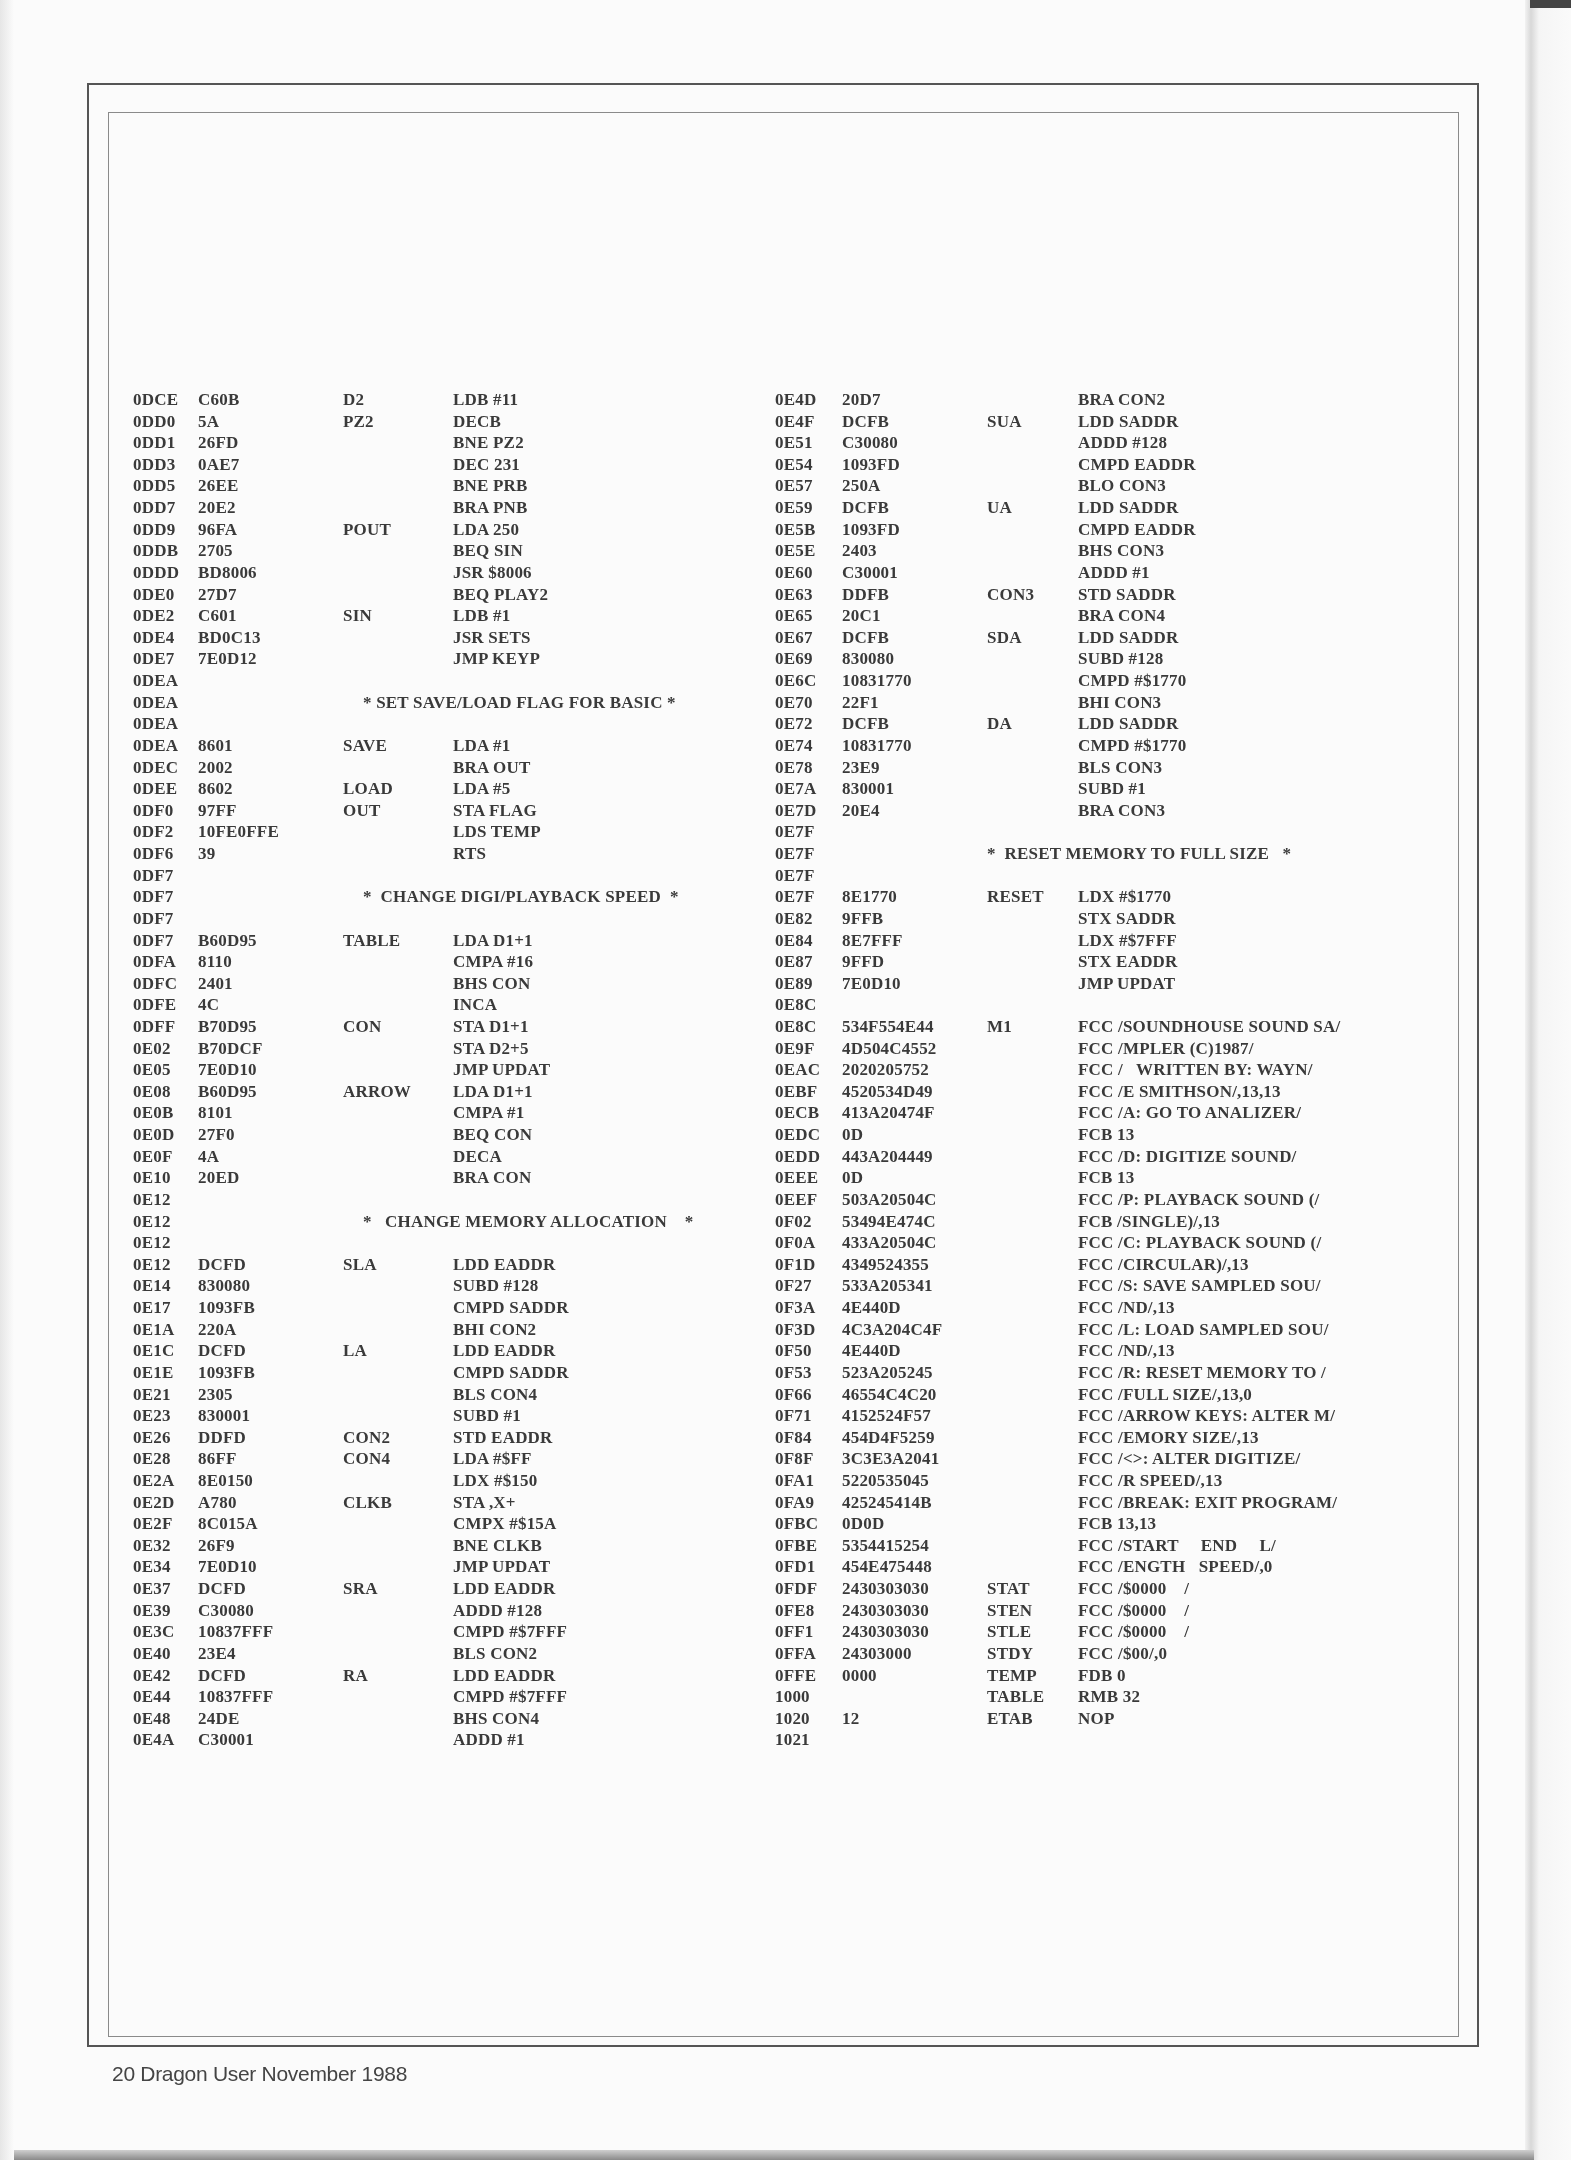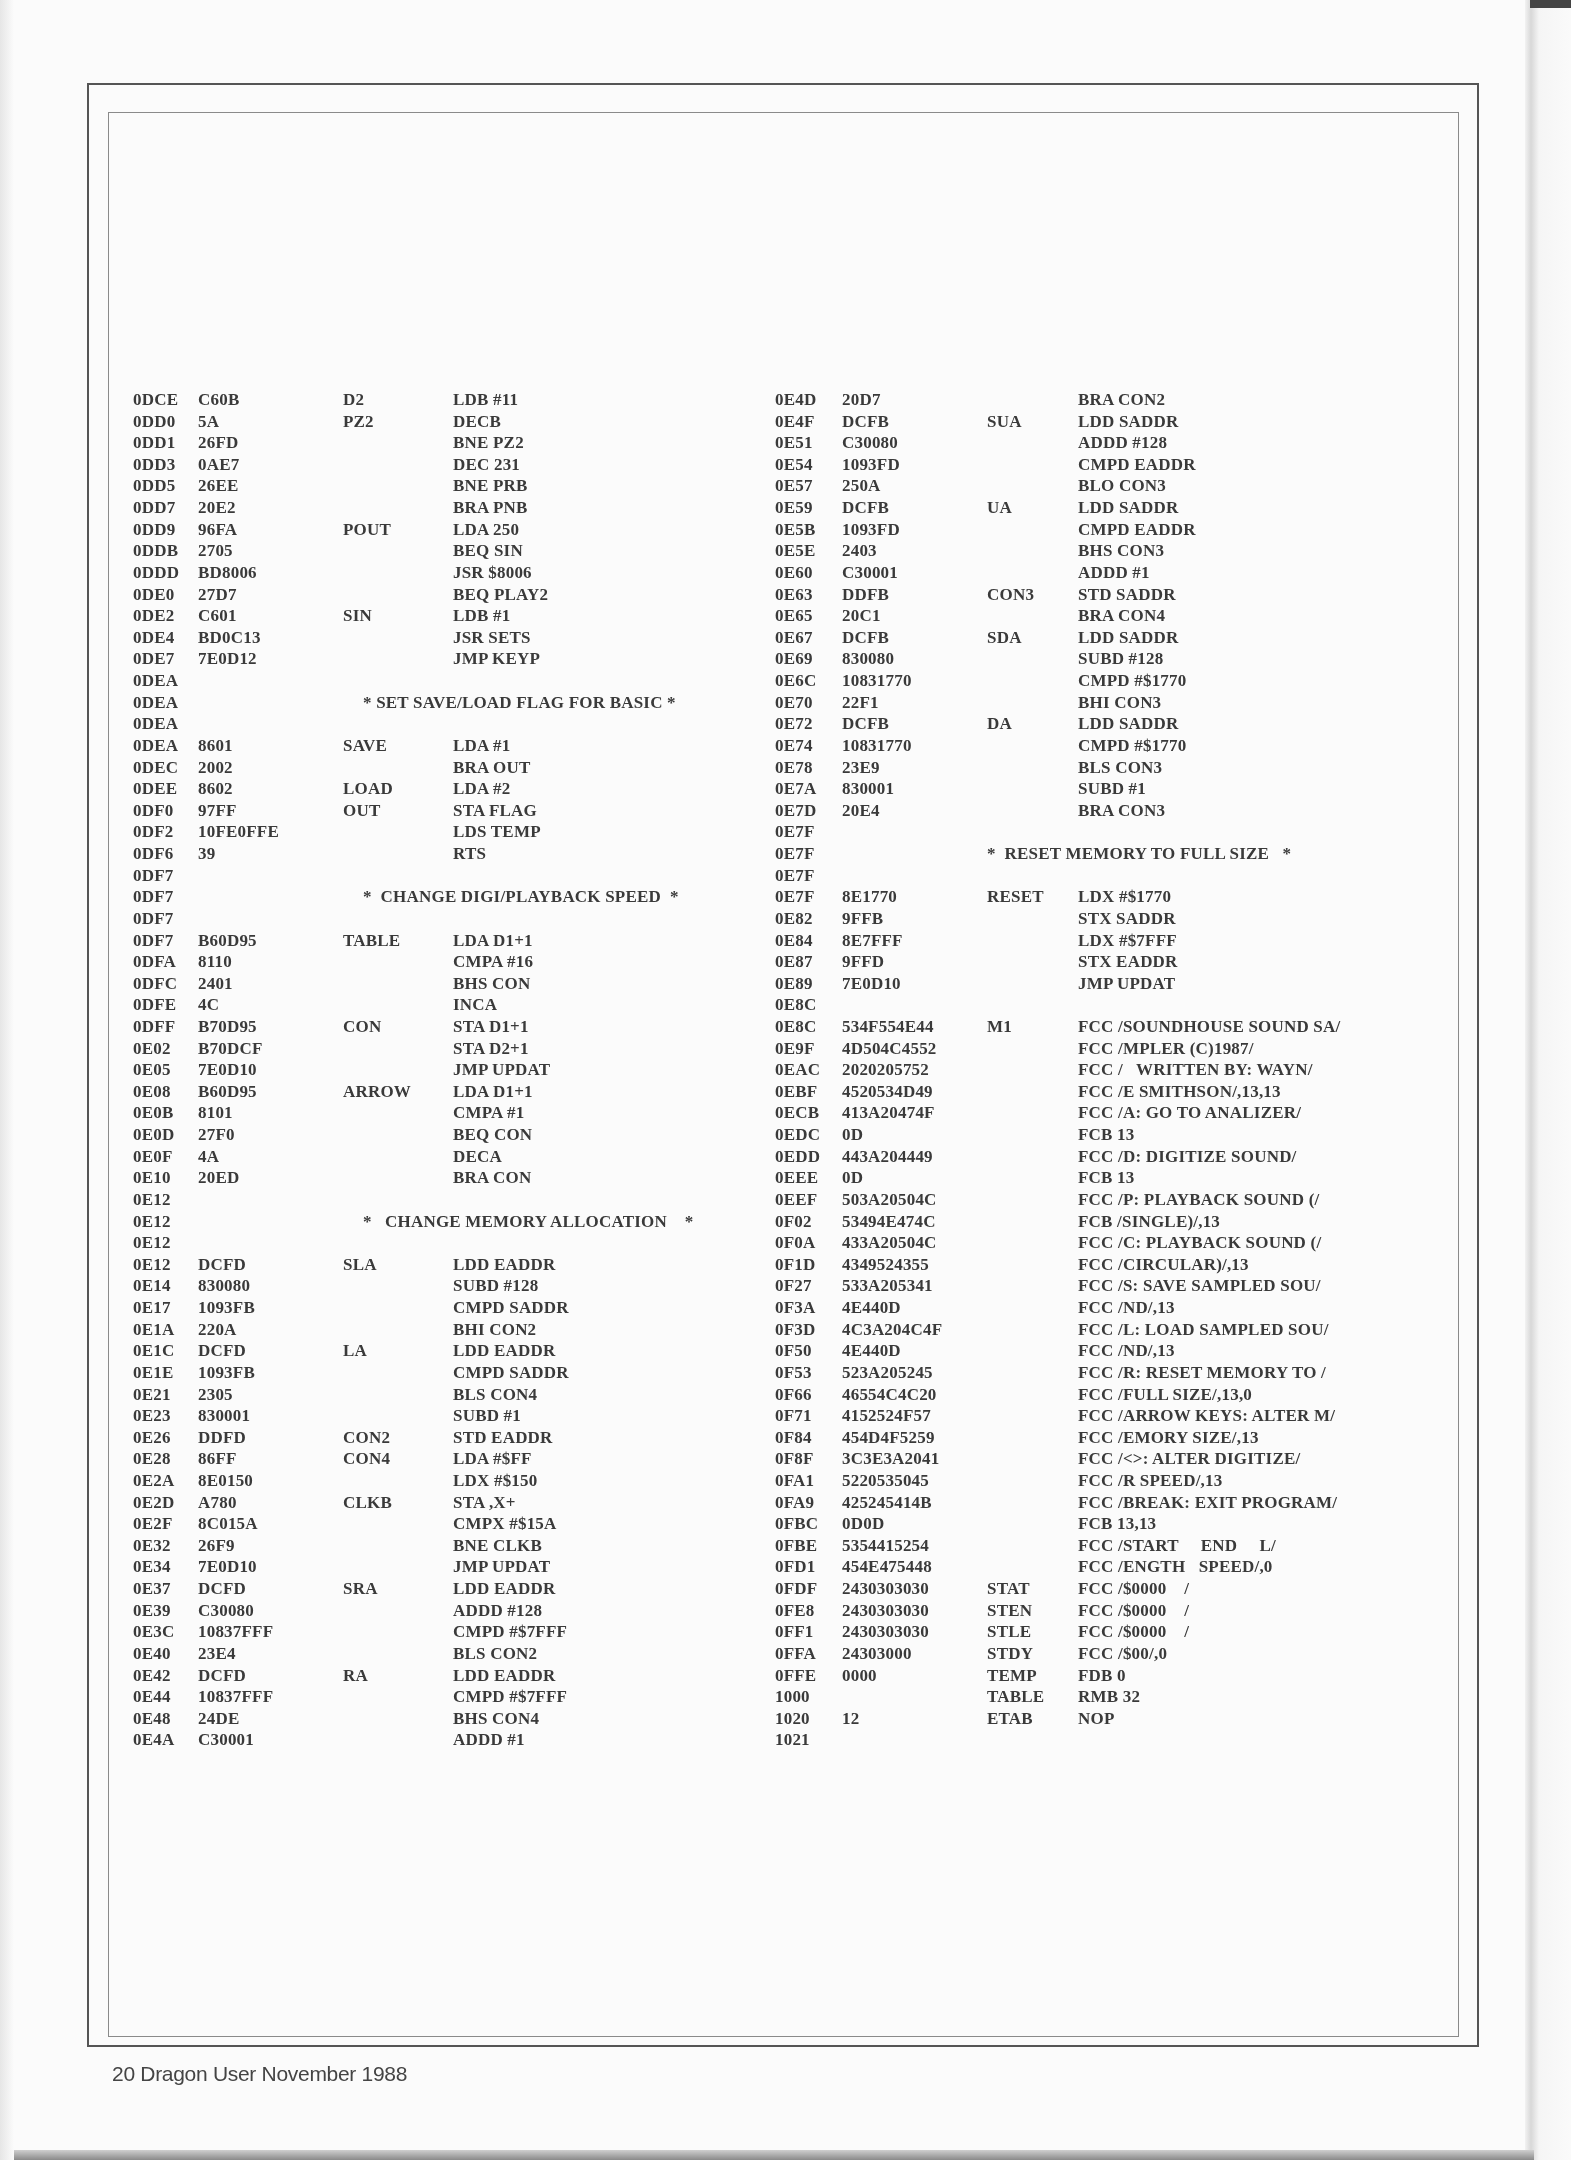--- a/index.html
+++ b/index.html
@@ -61,33 +61,33 @@
       <div class="row L" style="top: 172.96px;"><span class="col addr">0DDD</span><span class="col code">BD8006</span><span class="col label"></span><span class="col op">JSR $8006</span></div>
       <div class="row L" style="top: 194.58px;"><span class="col addr">0DE0</span><span class="col code">27D7</span><span class="col label"></span><span class="col op">BEQ PLAY2</span></div>
       <div class="row L" style="top: 216.2px;"><span class="col addr">0DE2</span><span class="col code">C601</span><span class="col label">SIN</span><span class="col op">LDB #1</span></div>
       <div class="row L" style="top: 237.82px;"><span class="col addr">0DE4</span><span class="col code">BD0C13</span><span class="col label"></span><span class="col op">JSR SETS</span></div>
       <div class="row L" style="top: 259.44px;"><span class="col addr">0DE7</span><span class="col code">7E0D12</span><span class="col label"></span><span class="col op">JMP KEYP</span></div>
       <div class="row L" style="top: 281.06px;"><span class="col addr">0DEA</span><span class="col code"></span><span class="col label"></span><span class="col op"></span></div>
       <div class="row L" style="top: 302.68px;"><span class="col addr">0DEA</span><span class="col code"></span><span class="col comment">* SET SAVE/LOAD FLAG FOR BASIC *</span></div>
       <div class="row L" style="top: 324.3px;"><span class="col addr">0DEA</span><span class="col code"></span><span class="col label"></span><span class="col op"></span></div>
       <div class="row L" style="top: 345.92px;"><span class="col addr">0DEA</span><span class="col code">8601</span><span class="col label">SAVE</span><span class="col op">LDA #1</span></div>
       <div class="row L" style="top: 367.54px;"><span class="col addr">0DEC</span><span class="col code">2002</span><span class="col label"></span><span class="col op">BRA OUT</span></div>
-      <div class="row L" style="top: 389.16px;"><span class="col addr">0DEE</span><span class="col code">8602</span><span class="col label">LOAD</span><span class="col op">LDA #2</span></div>
+      <div class="row L" style="top: 389.16px;"><span class="col addr">0DEE</span><span class="col code">8602</span><span class="col label">LOAD</span><span class="col op">LDA #5</span></div>
       <div class="row L" style="top: 410.78px;"><span class="col addr">0DF0</span><span class="col code">97FF</span><span class="col label">OUT</span><span class="col op">STA FLAG</span></div>
       <div class="row L" style="top: 432.4px;"><span class="col addr">0DF2</span><span class="col code">10FE0FFE</span><span class="col label"></span><span class="col op">LDS TEMP</span></div>
       <div class="row L" style="top: 454.02px;"><span class="col addr">0DF6</span><span class="col code">39</span><span class="col label"></span><span class="col op">RTS</span></div>
       <div class="row L" style="top: 475.64px;"><span class="col addr">0DF7</span><span class="col code"></span><span class="col label"></span><span class="col op"></span></div>
       <div class="row L" style="top: 497.26px;"><span class="col addr">0DF7</span><span class="col code"></span><span class="col comment">*  CHANGE DIGI/PLAYBACK SPEED  *</span></div>
       <div class="row L" style="top: 518.88px;"><span class="col addr">0DF7</span><span class="col code"></span><span class="col label"></span><span class="col op"></span></div>
       <div class="row L" style="top: 540.5px;"><span class="col addr">0DF7</span><span class="col code">B60D95</span><span class="col label">TABLE</span><span class="col op">LDA D1+1</span></div>
       <div class="row L" style="top: 562.12px;"><span class="col addr">0DFA</span><span class="col code">8110</span><span class="col label"></span><span class="col op">CMPA #16</span></div>
       <div class="row L" style="top: 583.74px;"><span class="col addr">0DFC</span><span class="col code">2401</span><span class="col label"></span><span class="col op">BHS CON</span></div>
       <div class="row L" style="top: 605.36px;"><span class="col addr">0DFE</span><span class="col code">4C</span><span class="col label"></span><span class="col op">INCA</span></div>
       <div class="row L" style="top: 626.98px;"><span class="col addr">0DFF</span><span class="col code">B70D95</span><span class="col label">CON</span><span class="col op">STA D1+1</span></div>
-      <div class="row L" style="top: 648.6px;"><span class="col addr">0E02</span><span class="col code">B70DCF</span><span class="col label"></span><span class="col op">STA D2+1</span></div>
+      <div class="row L" style="top: 648.6px;"><span class="col addr">0E02</span><span class="col code">B70DCF</span><span class="col label"></span><span class="col op">STA D2+5</span></div>
       <div class="row L" style="top: 670.22px;"><span class="col addr">0E05</span><span class="col code">7E0D10</span><span class="col label"></span><span class="col op">JMP UPDAT</span></div>
       <div class="row L" style="top: 691.84px;"><span class="col addr">0E08</span><span class="col code">B60D95</span><span class="col label">ARROW</span><span class="col op">LDA D1+1</span></div>
       <div class="row L" style="top: 713.46px;"><span class="col addr">0E0B</span><span class="col code">8101</span><span class="col label"></span><span class="col op">CMPA #1</span></div>
       <div class="row L" style="top: 735.08px;"><span class="col addr">0E0D</span><span class="col code">27F0</span><span class="col label"></span><span class="col op">BEQ CON</span></div>
       <div class="row L" style="top: 756.7px;"><span class="col addr">0E0F</span><span class="col code">4A</span><span class="col label"></span><span class="col op">DECA</span></div>
       <div class="row L" style="top: 778.32px;"><span class="col addr">0E10</span><span class="col code">20ED</span><span class="col label"></span><span class="col op">BRA CON</span></div>
       <div class="row L" style="top: 799.94px;"><span class="col addr">0E12</span><span class="col code"></span><span class="col label"></span><span class="col op"></span></div>
       <div class="row L" style="top: 821.56px;"><span class="col addr">0E12</span><span class="col code"></span><span class="col comment">*   CHANGE MEMORY ALLOCATION    *</span></div>
       <div class="row L" style="top: 843.18px;"><span class="col addr">0E12</span><span class="col code"></span><span class="col label"></span><span class="col op"></span></div>
       <div class="row L" style="top: 864.8px;"><span class="col addr">0E12</span><span class="col code">DCFD</span><span class="col label">SLA</span><span class="col op">LDD EADDR</span></div>

